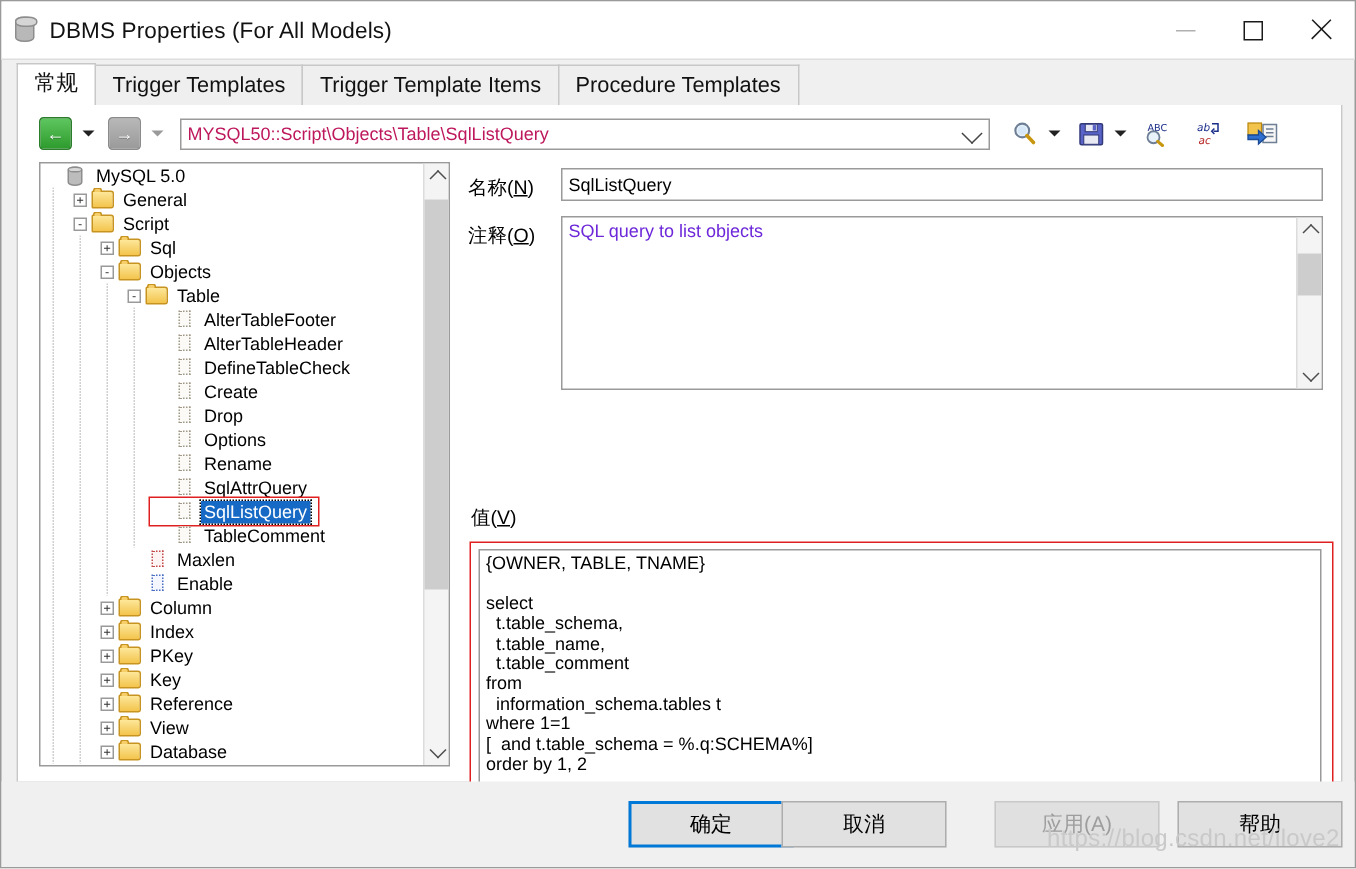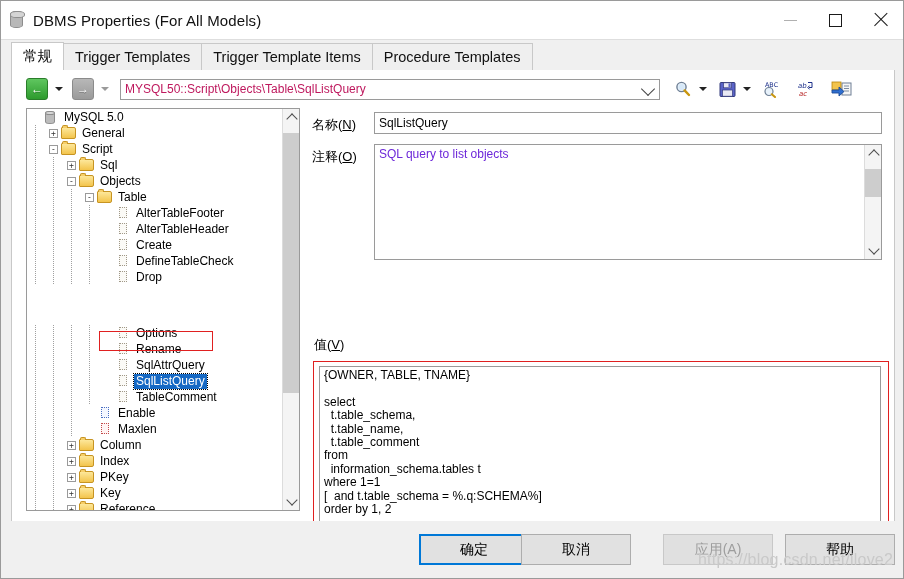--- a/index.html
+++ b/index.html
@@ -389,45 +389,45 @@
           </div>
           <div class="trow" style="padding-left: 76px;">
             <div class="dots" style="left: 8px;"></div>
             <div class="dots" style="left: 26px;"></div>
             <div class="dots" style="left: 44px;"></div>
             <div class="dots" style="left: 62px;"></div>
             <div class="tog-spacer"></div>
             <div class="ico">
               <div class="leafico"></div>
             </div>
+            <span class="tlabel">DefineTableCheck</span>
+          </div>
+          <div class="trow" style="padding-left: 76px;">
+            <div class="dots" style="left: 8px;"></div>
+            <div class="dots" style="left: 26px;"></div>
+            <div class="dots" style="left: 44px;"></div>
+            <div class="dots" style="left: 62px;"></div>
+            <div class="tog-spacer"></div>
+            <div class="ico">
+              <div class="leafico"></div>
+            </div>
             <span class="tlabel">Create</span>
           </div>
           <div class="trow" style="padding-left: 76px;">
             <div class="dots" style="left: 8px;"></div>
             <div class="dots" style="left: 26px;"></div>
             <div class="dots" style="left: 44px;"></div>
             <div class="dots" style="left: 62px;"></div>
             <div class="tog-spacer"></div>
             <div class="ico">
               <div class="leafico"></div>
             </div>
-            <span class="tlabel">DefineTableCheck</span>
-          </div>
-          <div class="trow" style="padding-left: 76px;">
-            <div class="dots" style="left: 8px;"></div>
-            <div class="dots" style="left: 26px;"></div>
-            <div class="dots" style="left: 44px;"></div>
-            <div class="dots" style="left: 62px;"></div>
-            <div class="tog-spacer"></div>
-            <div class="ico">
-              <div class="leafico"></div>
-            </div>
             <span class="tlabel">Drop</span>
           </div>
-          <div class="trow" style="padding-left: 76px; margin-top: 40px;">
+          <div class="trow" style="padding-left: 76px;">
             <div class="dots" style="left: 8px;"></div>
             <div class="dots" style="left: 26px;"></div>
             <div class="dots" style="left: 44px;"></div>
             <div class="dots" style="left: 62px;"></div>
             <div class="tog-spacer"></div>
             <div class="ico">
               <div class="leafico"></div>
             </div>
             <span class="tlabel">Options</span>
           </div>
@@ -475,33 +475,33 @@
               <div class="leafico"></div>
             </div>
             <span class="tlabel">TableComment</span>
           </div>
           <div class="trow" style="padding-left: 58px;">
             <div class="dots" style="left: 8px;"></div>
             <div class="dots" style="left: 26px;"></div>
             <div class="dots" style="left: 44px;"></div>
             <div class="tog-spacer"></div>
             <div class="ico">
+              <div class="leafico red"></div>
+            </div>
+            <span class="tlabel">Maxlen</span>
+          </div>
+          <div class="trow" style="padding-left: 58px;">
+            <div class="dots" style="left: 8px;"></div>
+            <div class="dots" style="left: 26px;"></div>
+            <div class="dots" style="left: 44px;"></div>
+            <div class="tog-spacer"></div>
+            <div class="ico">
               <div class="leafico blue"></div>
             </div>
             <span class="tlabel">Enable</span>
-          </div>
-          <div class="trow" style="padding-left: 58px;">
-            <div class="dots" style="left: 8px;"></div>
-            <div class="dots" style="left: 26px;"></div>
-            <div class="dots" style="left: 44px;"></div>
-            <div class="tog-spacer"></div>
-            <div class="ico">
-              <div class="leafico red"></div>
-            </div>
-            <span class="tlabel">Maxlen</span>
           </div>
           <div class="trow" style="padding-left: 40px;">
             <div class="dots" style="left: 8px;"></div>
             <div class="dots" style="left: 26px;"></div>
             <div class="tog">+</div>
             <div class="ico">
               <div class="folder"></div>
             </div>
             <span class="tlabel">Column</span>
           </div>

